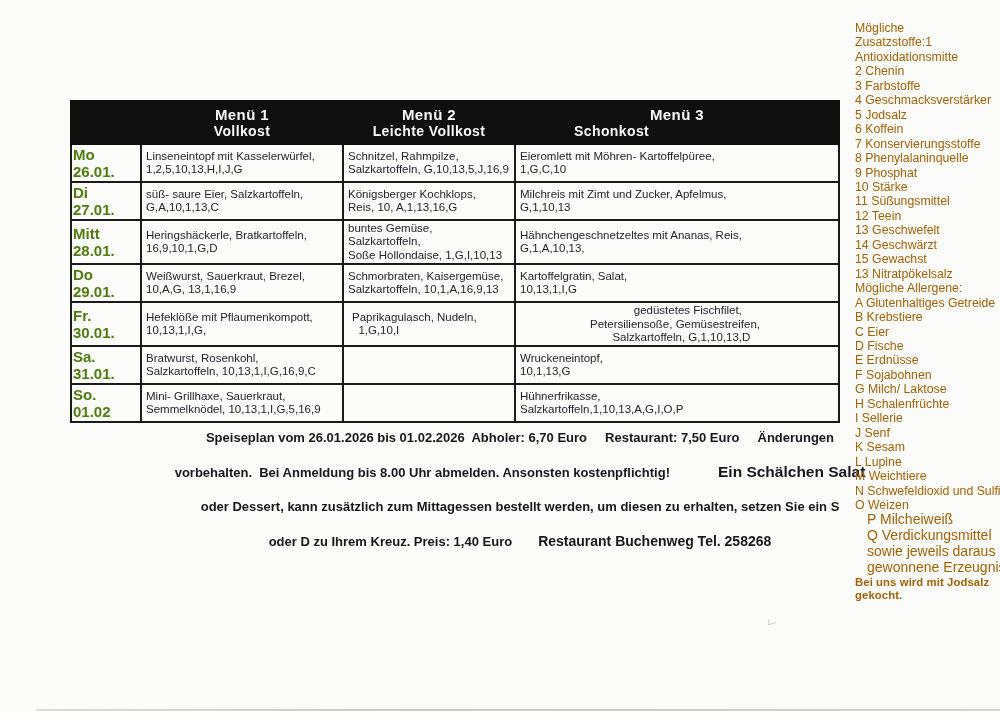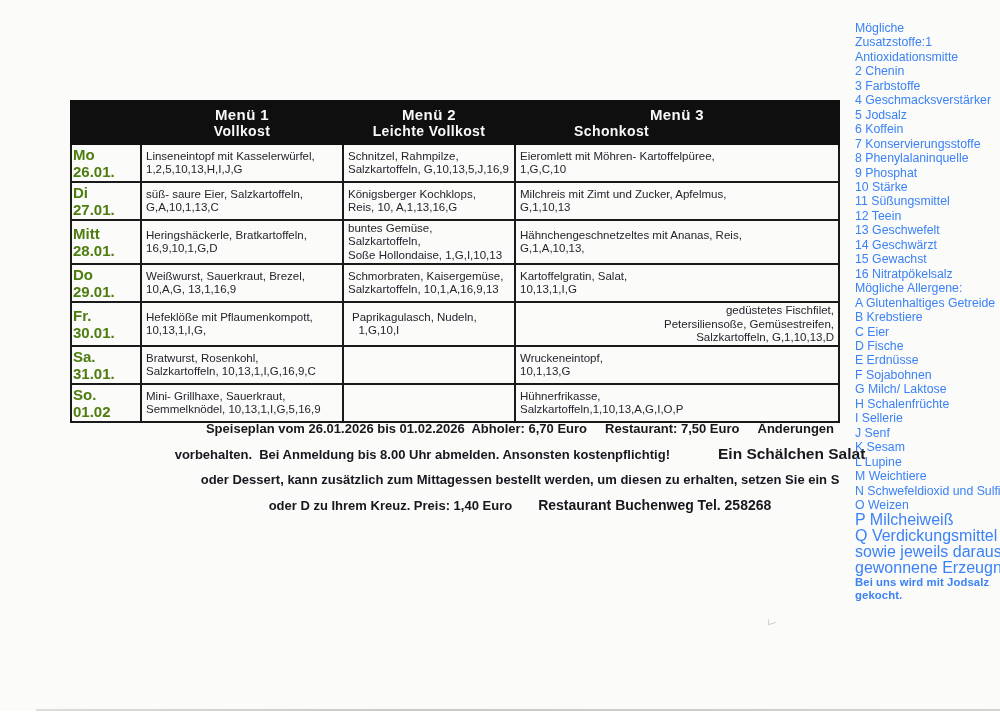--- a/index.html
+++ b/index.html
@@ -24,35 +24,35 @@
     border:2px solid #1a1a1a;vertical-align:middle;background:transparent;
   }
   td.day{text-align:left;font-weight:bold;color:#4d7c0f;}
   .dname{font-size:15px;line-height:17px;}
   .ddate{font-size:15px;line-height:17px;}
   td.cell{
     text-align:left;font-size:11.5px;line-height:13.4px;color:#24242e;
     padding:1px 4px;white-space:pre-wrap;
   }
   td.cell.align-left{text-align:left;padding-left:8px;}
-  td.cell.stagger-left{text-align:right;padding-left:0;}
+  td.cell.stagger-left{text-align:center;padding-left:0;}
   tr.h38{height:38px;} tr.h35{height:35px;} tr.h43{height:43px;}
   tr.h52{height:36px;} tr.h36{height:36px;margin-top:11px;}
   
   .footer{
     position:absolute;left:150px;top:415px;width:740px;text-align:center;
     font-weight:bold;color:#17171d;
   }
-  .footer p{margin:3px;font-size:13px;line-height:22px;white-space:pre-wrap;}
+  .footer p{margin:12px;font-size:13px;line-height:22px;white-space:pre-wrap;}
   .footer .em{font-size:15.5px;margin-left:48px;}
   .footer .em2{font-size:14px;margin-left:26px;}
   
-  .sidebar{position:absolute;left:855px;top:21px;width:145px;color:#3b82f6;}
+  .sidebar{position:absolute;left:855px;top:21px;width:145px;color:#a16207;}
   .sline{font-size:12.3px;line-height:14.45px;white-space:nowrap;}
-  .sline.lg{font-size:16px;line-height:15.8px;}
+  .sline.lg{font-size:14px;line-height:15.8px;margin-left:12px;}
   .sline.note{font-size:11.3px;line-height:13px;font-weight:bold;letter-spacing:.1px;}
   
   .bottom-line{
     position:absolute;left:36px;right:0;top:709px;height:2px;
     background:linear-gradient(to right,#d4d4d2,#bdbdbb 40%,#c9c9c7);
     opacity:.8;
   }
   .below-strip{position:absolute;left:0;right:0;top:711px;bottom:0;background:#ffffff;}
   .speck{
     position:absolute;left:768px;top:618px;width:7px;height:5px;
@@ -221,21 +221,21 @@
       <div class="sline">11 Süßungsmittel</div>
 
       <div class="sline">12 Teein</div>
 
       <div class="sline">13 Geschwefelt</div>
 
       <div class="sline">14 Geschwärzt</div>
 
       <div class="sline">15 Gewachst</div>
 
-      <div class="sline">16 Nitratpökelsalz</div>
+      <div class="sline">13 Nitratpökelsalz</div>
 
       <div class="sline">Mögliche Allergene:</div>
 
       <div class="sline">A Glutenhaltiges Getreide</div>
 
       <div class="sline">B Krebstiere</div>
 
       <div class="sline">C Eier</div>
 
       <div class="sline">D Fische</div>

